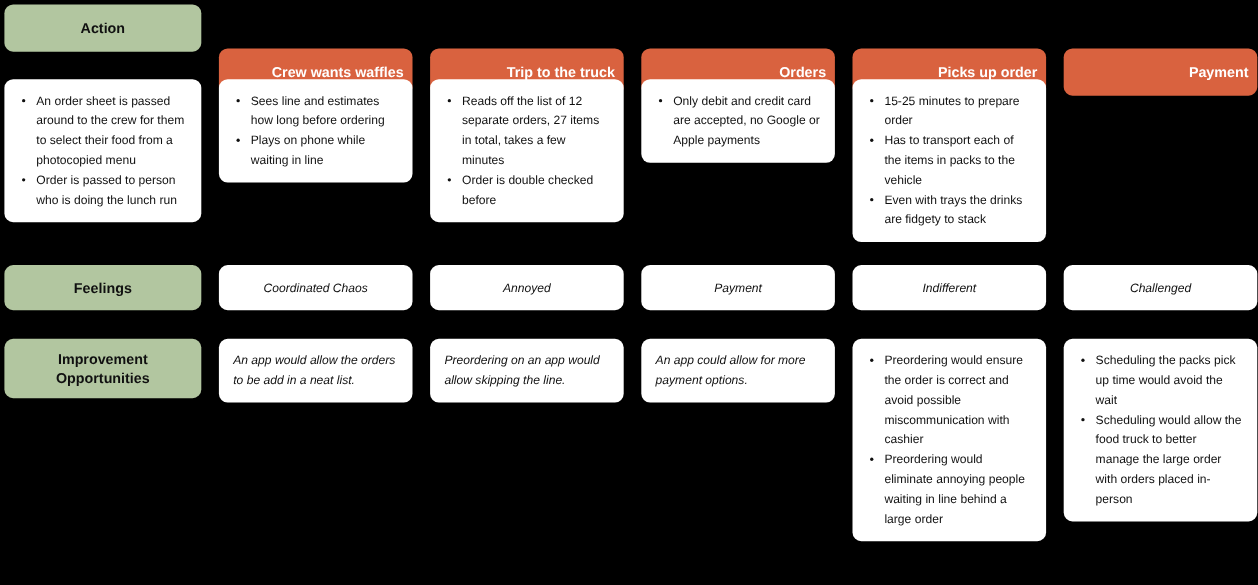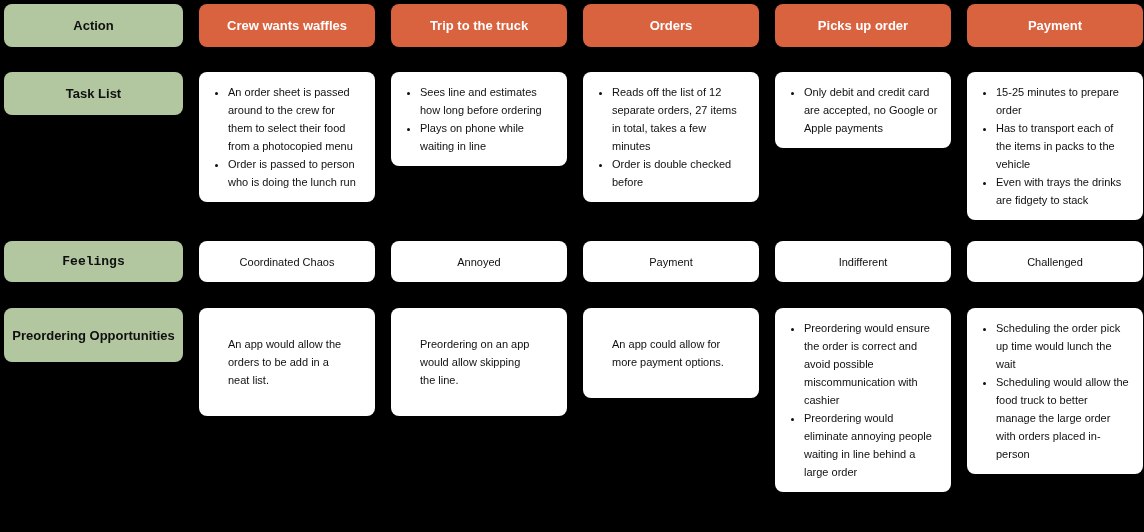--- a/index.html
+++ b/index.html
@@ -42,22 +42,23 @@
   .stage-cell {
     background: #d9623f;
     border-radius: 8px;
     color: #ffffff;
     font-weight: bold;
     font-size: 13px;
     line-height: 17px;
     text-align: center;
     display: flex;
     align-items: center;
-    justify-content: center;
+    justify-content: flex-end;
     padding: 6px 8px;
+    margin-top: 40px;
   }
 
   
   .card {
     background: #ffffff;
     border-radius: 8px;
     color: #101010;
     font-size: 11px;
     line-height: 18px;
     padding: 11px 13px;
@@ -69,40 +70,41 @@
     list-style: disc;
   }
   .card ul li {
     margin: 0;
     padding: 0;
   }
   .card ul li + li {
     margin-top: 0px;
   }
   .card p {
-    margin: 16px;
+    margin: 0;
+    font-style: italic;
   }
   .card.center p {
     text-align: center;
   }
 
   
   .band {
     width: 100%;
   }
 
   .r-header { height: 43px; }
   .r-header .label-cell,
   .r-header .stage-cell { height: 43px; }
 
   .spacer-1 { height: 25px; }
   .spacer-2 { height: 21px; }
   .spacer-3 { height: 26px; }
 
-  .r-feelings .label-cell { height: 41px; font-family: Liberation Mono, monospace; }
+  .r-feelings .label-cell { height: 41px; }
   .r-feelings .card { height: 41px; display: flex; align-items: center; justify-content: center; padding: 6px 10px; }
 
   .r-tasks .label-cell { height: 43px; }
   .r-improve .label-cell { height: 54px; }
 
   .grid-row {
     display: grid;
     grid-template-columns: 179px 176px 176px 176px 176px 176px;
     column-gap: 16px;
     align-items: start;
@@ -130,23 +132,20 @@
       <span>Picks up order</span>
     </div>
     <div class="stage-cell">
       <span>Payment</span>
     </div>
   </div>
 
   <div class="band spacer-1"></div>
 
   <div class="grid-row r-tasks">
-    <div class="label-cell">
-      <span>Task List</span>
-    </div>
 
     <div class="card">
       <ul>
         <li>An order sheet is passed around to the crew for them to select their food from a photocopied menu</li>
         <li>Order is passed to person who is doing the lunch run</li>
       </ul>
     </div>
 
     <div class="card">
       <ul>
@@ -197,21 +196,21 @@
     </div>
     <div class="card center">
       <p>Challenged</p>
     </div>
   </div>
 
   <div class="band spacer-3"></div>
 
   <div class="grid-row r-improve">
     <div class="label-cell">
-      <span>Preordering Opportunities</span>
+      <span>Improvement Opportunities</span>
     </div>
 
     <div class="card">
       <p>An app would allow the orders to be add in a neat list.</p>
     </div>
 
     <div class="card">
       <p>Preordering on an app would allow skipping the line.</p>
     </div>
 
@@ -221,19 +220,19 @@
 
     <div class="card">
       <ul>
         <li>Preordering would ensure the order is correct and avoid possible miscommunication with cashier</li>
         <li>Preordering would eliminate annoying people waiting in line behind a large order</li>
       </ul>
     </div>
 
     <div class="card">
       <ul>
-        <li>Scheduling the order pick up time would lunch the wait</li>
+        <li>Scheduling the packs pick up time would avoid the wait</li>
         <li>Scheduling would allow the food truck to better manage the large order with orders placed in-person</li>
       </ul>
     </div>
   </div>
 
 </div>
 
 </body></html>

